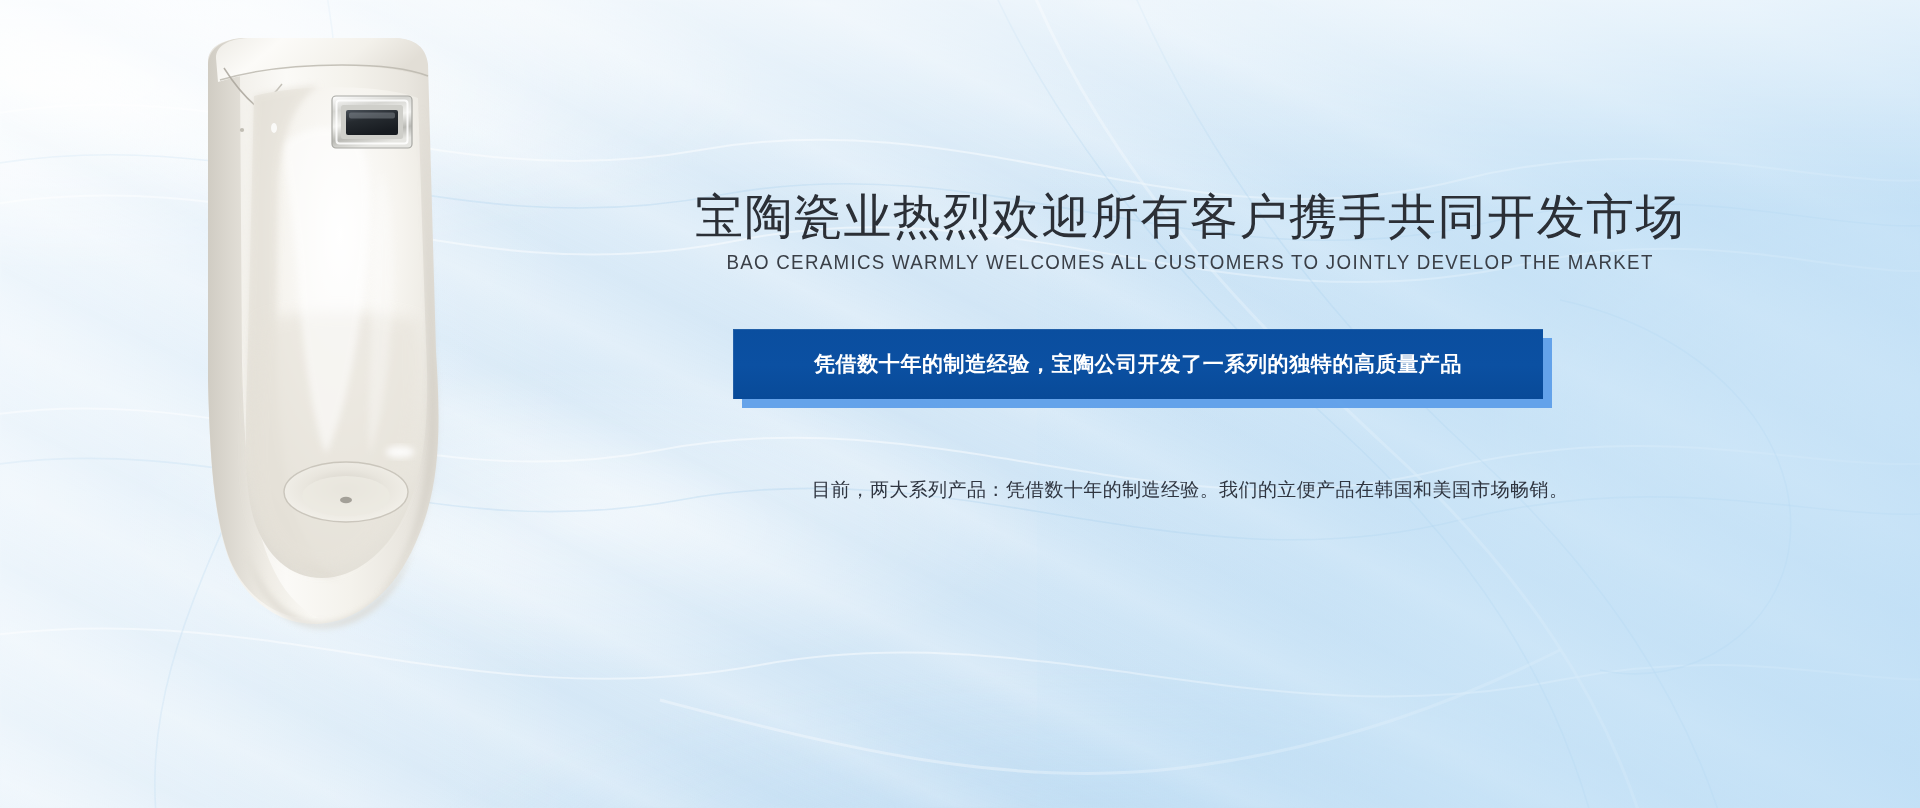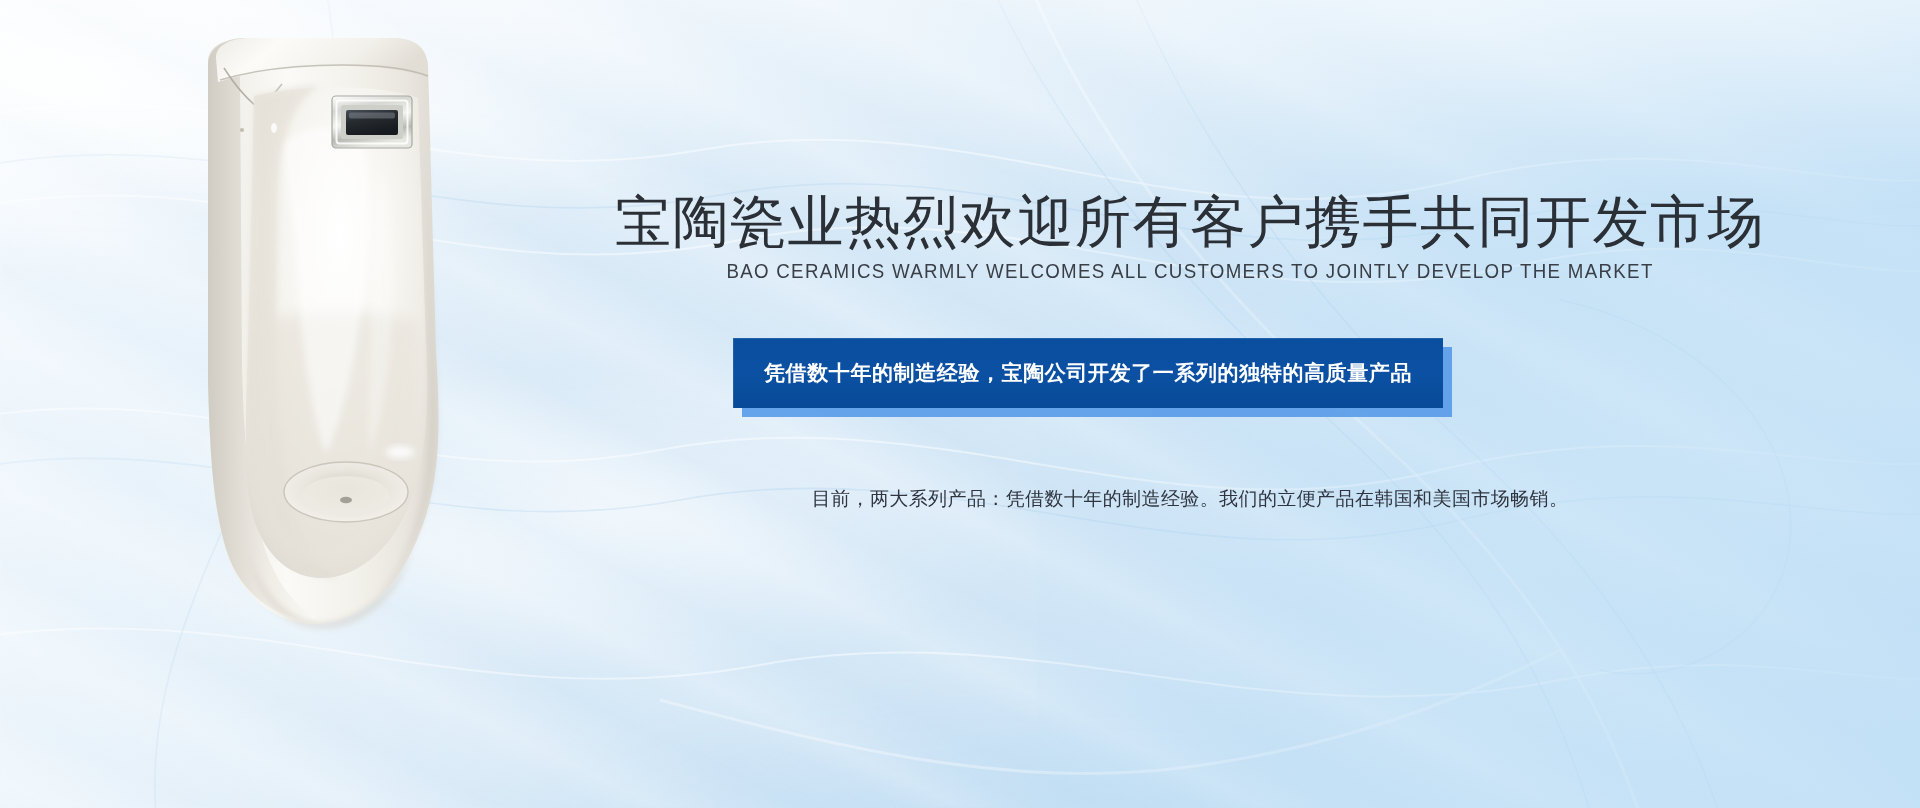--- a/index.html
+++ b/index.html
@@ -73,21 +73,21 @@
   .product svg { display: block; width: 100%; height: 100%; }
 
   
   .copy {
     position: absolute;
     left: 600px;
     top: 190px;
     width: 1180px;
   }
   .headline {
-    font-size: 56px;
+    font-size: 48px;
     line-height: 1.14;
     font-weight: 400;
     color: #2b2f36;
     letter-spacing: 1.5px;
     text-align: center;
     margin: 0 0 6px 0;
     white-space: nowrap;
   }
   .subhead {
     font-size: 19.5px;
@@ -95,21 +95,21 @@
     color: #3a3f47;
     letter-spacing: 1.35px;
     text-align: center;
     margin: 0;
     font-weight: 400;
     transform: scaleX(.96);
   }
 
   .ribbon-wrap {
     position: relative;
-    width: 710px;
+    width: 810px;
     margin: 55px 0 0 133px;
     text-align: right;
   }
   .ribbon-shadow {
     position: absolute;
     left: 9px;
     top: 9px;
     width: 100%;
     height: 70px;
     background: #5a9ce8;

